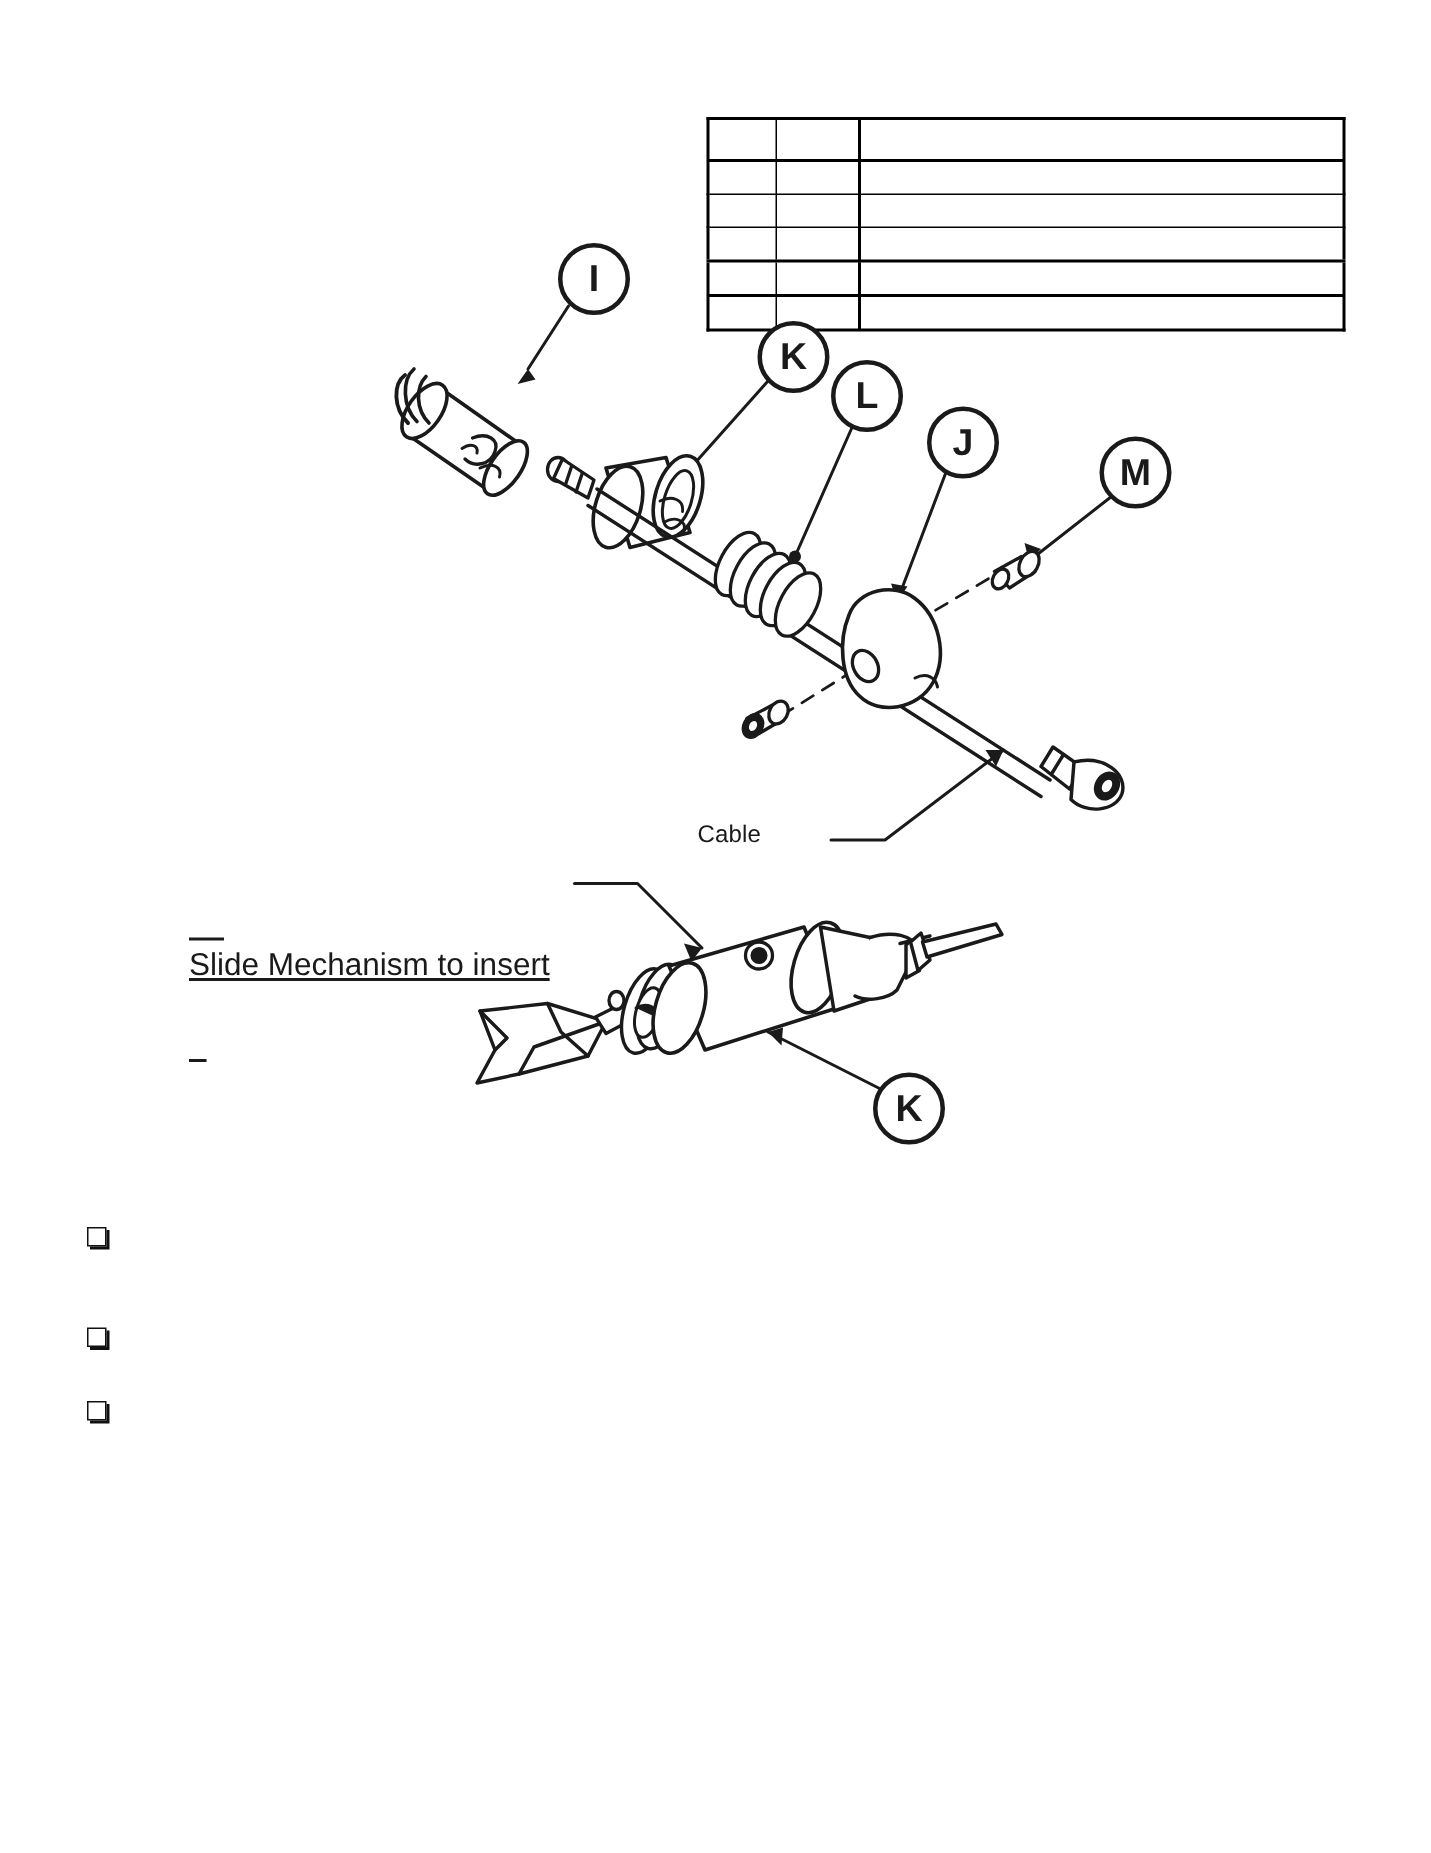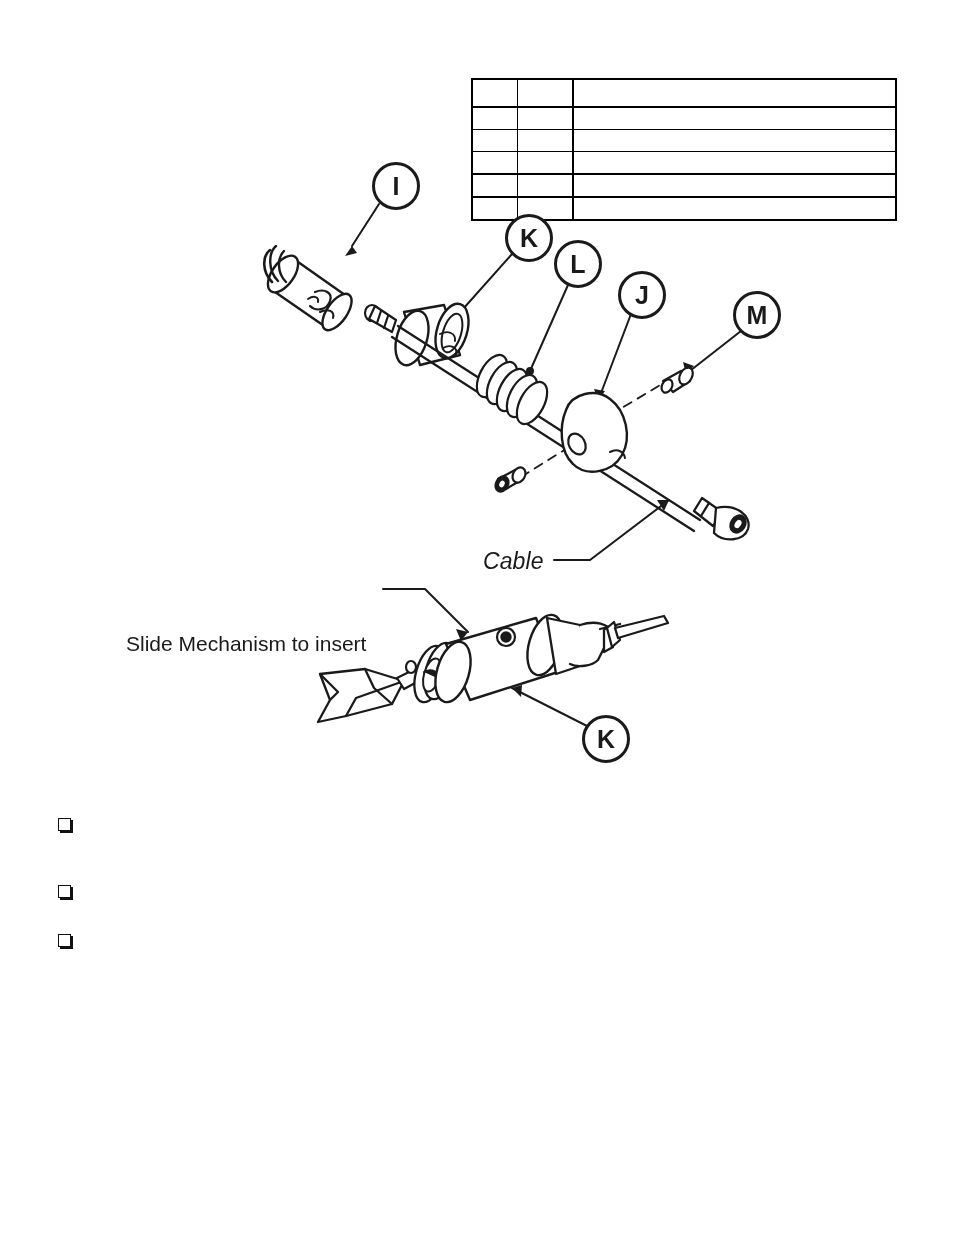--- a/index.html
+++ b/index.html
@@ -61,31 +61,31 @@
   }
 
   
   .txt {
     position: absolute;
     color: #1a1a1a;
     white-space: pre;
     z-index: 5;
   }
   #cable-label {
-    left: 483px;
+    left: 465px;
     top: 548px;
-    font-size: 23px;
+    font-size: 16px;
     letter-spacing: 0.1px;
-    font-style: italic;
   }
   #slide-label {
     left: 126px;
     top: 576px;
     font-size: 21px;
     line-height: 27px;
+    text-decoration: underline;
   }
 
   
   .bullet-box {
     position: absolute;
     width: 11px;
     height: 11px;
     border: 1.6px solid #111;
     background: #fff;
     box-shadow: 2px 2px 0 0 #111;

